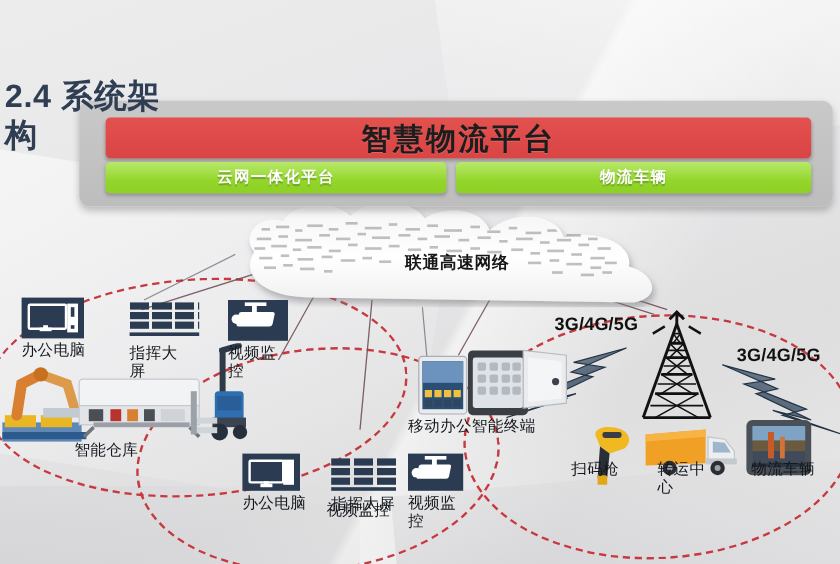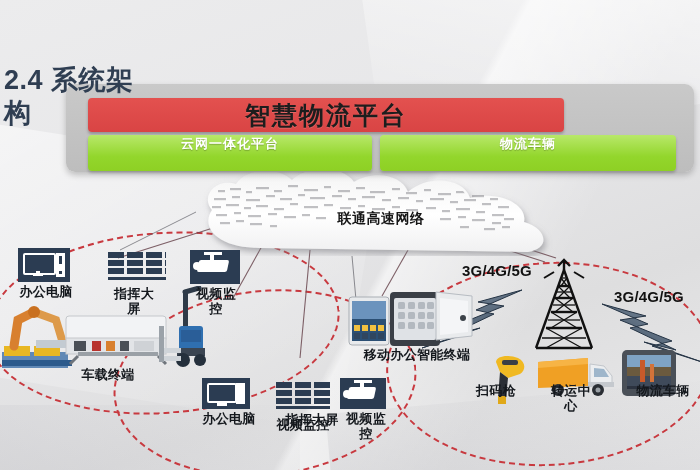--- a/index.html
+++ b/index.html
@@ -22,30 +22,30 @@
 
   
   #title{position:absolute;left:4px;top:26px;width:230px;
     font-size:27px;font-weight:bold;color:#2f3e52;line-height:1.22;
     letter-spacing:.5px;z-index:40;margin-top:38px;}
 
   
   #platform{position:absolute;left:66px;top:84px;width:628px;height:88px;
     background:linear-gradient(180deg,#c9c9c9,#bdbdbd);
     border-radius:9px;box-shadow:0 3px 6px rgba(0,0,0,.22);z-index:25;}
-  #bar-main{position:absolute;left:22px;top:14px;width:476px;height:34px;
+  #bar-main{position:absolute;left:22px;top:14px;width:588px;height:34px;
     background:linear-gradient(180deg,#e3514f,#d94444);
     border-radius:4px;box-shadow:0 2px 3px rgba(0,0,0,.25);
     display:flex;align-items:center;justify-content:center;}
   #bar-main span{font-size:25px;font-weight:bold;color:#1d1d1d;letter-spacing:2px;
      text-shadow:0 1px 0 rgba(255,255,255,.15);}
-  .bar-green{position:absolute;top:51px;height:36px;border-radius:4px;
+  .bar-green{position:absolute;top:51px;height:26px;border-radius:4px;
     background:linear-gradient(180deg,#b8e86a,#93d62c 60%,#8ed024);
     box-shadow:0 2px 3px rgba(0,0,0,.22);
-    display:flex;align-items:flex-start;justify-content:center;}
+    display:flex;align-items:center;justify-content:center;}
   #bar-cloudnet{left:22px;width:284px;}
   #bar-bigdata{left:314px;width:296px;}
   .bar-green span{font-size:13px;font-weight:bold;color:#fff;letter-spacing:1px;
     text-shadow:0 1px 1px rgba(0,0,0,.25);}
 
   
   #links{position:absolute;left:0;top:0;width:700px;height:470px;z-index:18;}
 
   
   #cloud{position:absolute;left:198px;top:168px;width:366px;height:88px;z-index:20;}
@@ -53,22 +53,22 @@
     font-size:14px;font-weight:bold;color:#171717;letter-spacing:.5px;z-index:3;}
 
   
   .ring{position:absolute;border:2px dashed #c8393f;border-radius:50%;z-index:12;}
   #ring-left{left:-14px;top:232px;width:350px;height:178px;transform:rotate(-4deg);}
   #ring-mid{left:113px;top:290px;width:300px;height:182px;transform:rotate(-6deg);}
   #ring-right{left:386px;top:262px;width:322px;height:200px;transform:rotate(-3deg);}
 
   
   .dev{position:absolute;z-index:30;}
-  .dev .cap{font-size:13px;font-weight:bold;color:#14181d;line-height:1.12;
-    letter-spacing:.3px;text-align:center;}
+  .dev .cap{font-size:13px;font-weight:normal;color:#14181d;line-height:1.12;
+    letter-spacing:.3px;text-align:left;}
 
   
   .ic-monitor{position:relative;width:52px;height:34px;background:#2b3c52;}
   .ic-monitor .scr{position:absolute;left:5px;top:5px;width:29px;height:18px;
      border:2.5px solid #fff;border-radius:2px;}
   .ic-monitor .stand{position:absolute;left:15px;top:25px;width:10px;height:3px;background:#fff;}
   .ic-monitor .stand2{position:absolute;left:18px;top:23px;width:4px;height:4px;background:#fff;}
   .ic-monitor .tower{position:absolute;right:5px;top:5px;width:9px;height:24px;background:#fff;}
   .ic-monitor .tower i{position:absolute;left:3px;top:3px;width:3px;height:8px;background:#2b3c52;display:block;}
   .ic-monitor .tower b{position:absolute;left:3px;bottom:3px;width:3px;height:3px;background:#2b3c52;display:block;}
@@ -312,21 +312,21 @@
     <rect x="26" y="44" width="20" height="12" fill="#2a5e98"></rect>
     <rect x="22" y="62" width="28" height="8" fill="#3b4552"></rect>
     <circle cx="28" cy="74" r="7" fill="#25303c"></circle>
     <circle cx="45" cy="74" r="6" fill="#25303c"></circle>
     <rect x="6" y="62" width="20" height="5" fill="#cfd4d9"></rect>
     <rect x="6" y="70" width="20" height="5" fill="#cfd4d9"></rect>
     <rect x="4" y="40" width="5" height="36" fill="#9ba2a9"></rect>
   </svg>
 
   <div class="dev" style="left:62px;top:368px;width:92px;">
-    <div class="cap">车载终端</div>
+    <div class="cap">智能仓库</div>
   </div>
 
   <div class="dev" style="left:202px;top:378px;">
     <div class="ic-monitor" style="width:48px;height:31px;">
       <span class="scr" style="width:26px;height:16px;"></span>
         <span class="stand2"></span>
         <span class="stand"></span>
       <span class="tower" style="height:21px;"></span>
     </div>
     <div class="cap" style="width:54px;margin-top:3px;">办公电脑</div>
@@ -388,21 +388,21 @@
         <rect x="39" y="32" width="7" height="7" rx="1.5"></rect>
     </g>
   </svg>
 
   <svg class="photo" style="left:430px;top:288px;" width="50" height="56">
     <path d="M6,4 L42,8 L42,48 L6,52 Z" fill="#e9ebed" stroke="#b7bcc2"></path>
     <path d="M10,10 L38,13 L38,44 L10,47 Z" fill="#f4f5f7"></path>
     <circle cx="33" cy="30" r="3" fill="#3c4249"></circle>
   </svg>
 
-  <div class="dev" style="left:340px;top:348px;width:130px;margin-left:12px;">
+  <div class="dev" style="left:340px;top:348px;width:130px;">
     <div class="cap" style="line-height:1.1;">移动办公智能终端</div>
   </div>
 
   <svg class="photo" style="left:486px;top:352px;" width="44" height="56">
     <path d="M10,10 C10,4 22,2 32,6 C40,10 40,18 34,22 L22,26 L14,20 Z" fill="#f0b922"></path>
     <path d="M14,20 L22,26 L20,46 C20,50 12,50 12,46 Z" fill="#2b2f36"></path>
     <rect x="16" y="8" width="16" height="5" rx="2" fill="#3a3f46"></rect>
     <path d="M12,44 L20,44 L20,52 L12,52 Z" fill="#e0a818"></path>
   </svg>
   <div class="dev" style="left:476px;top:384px;width:40px;">

